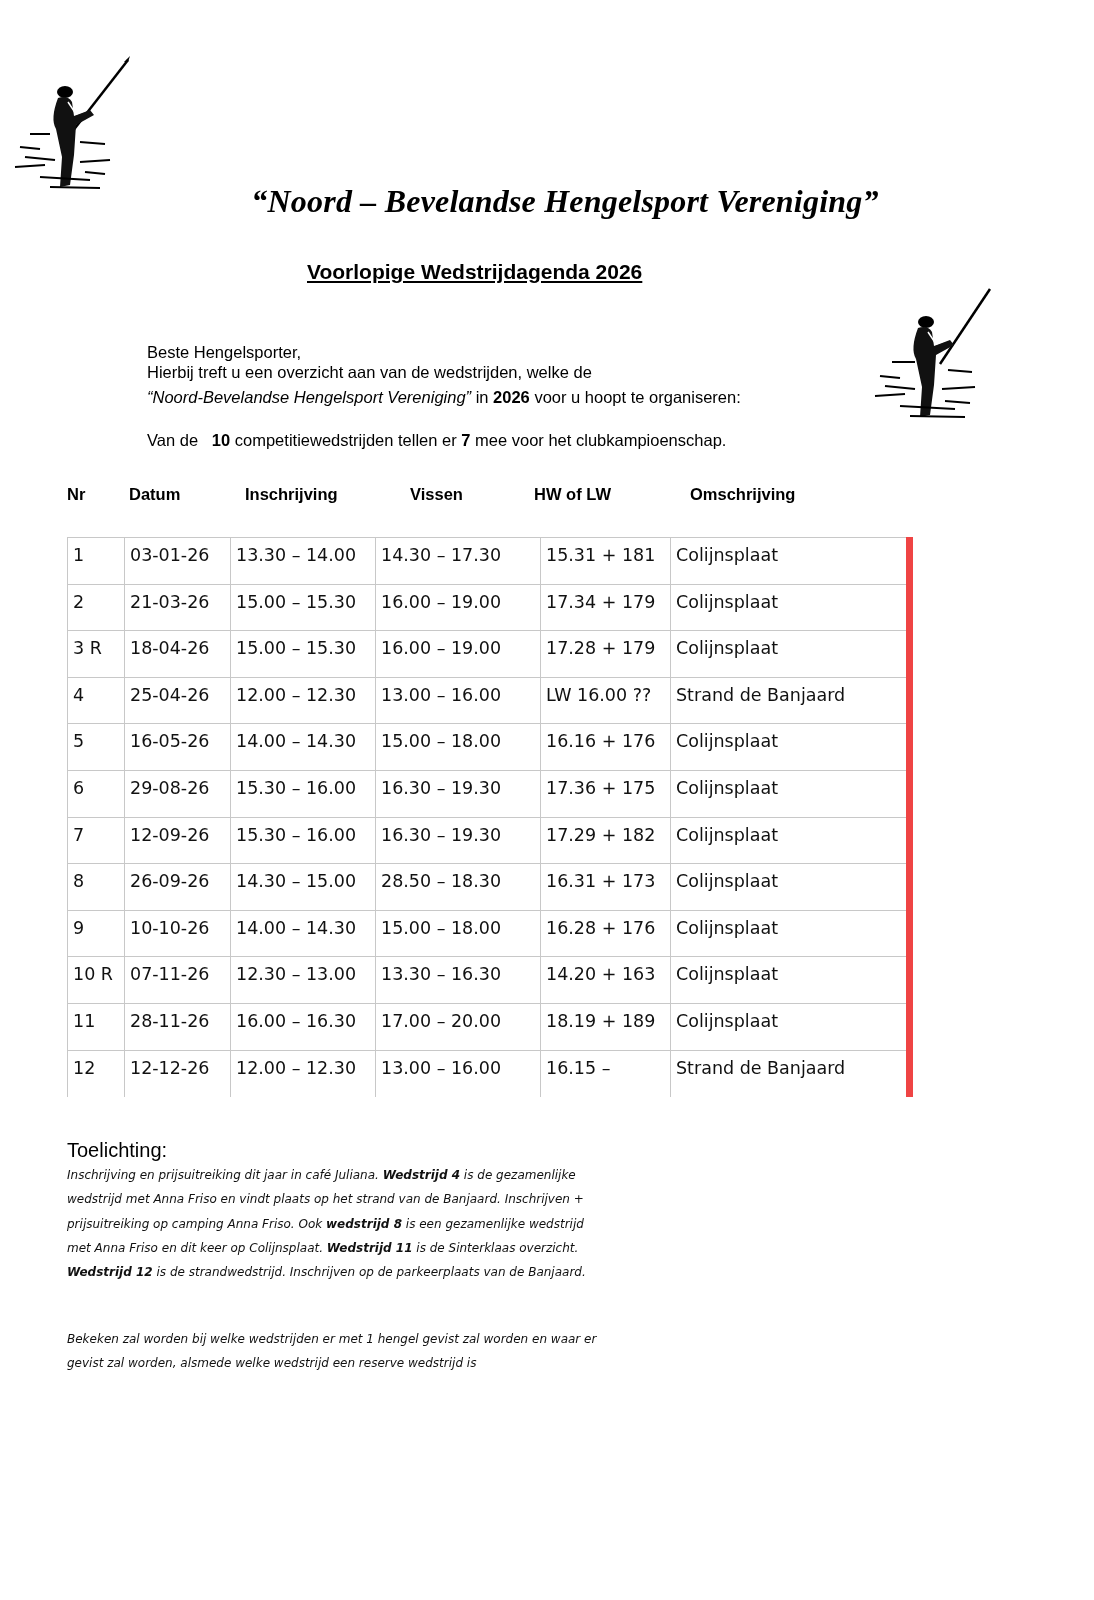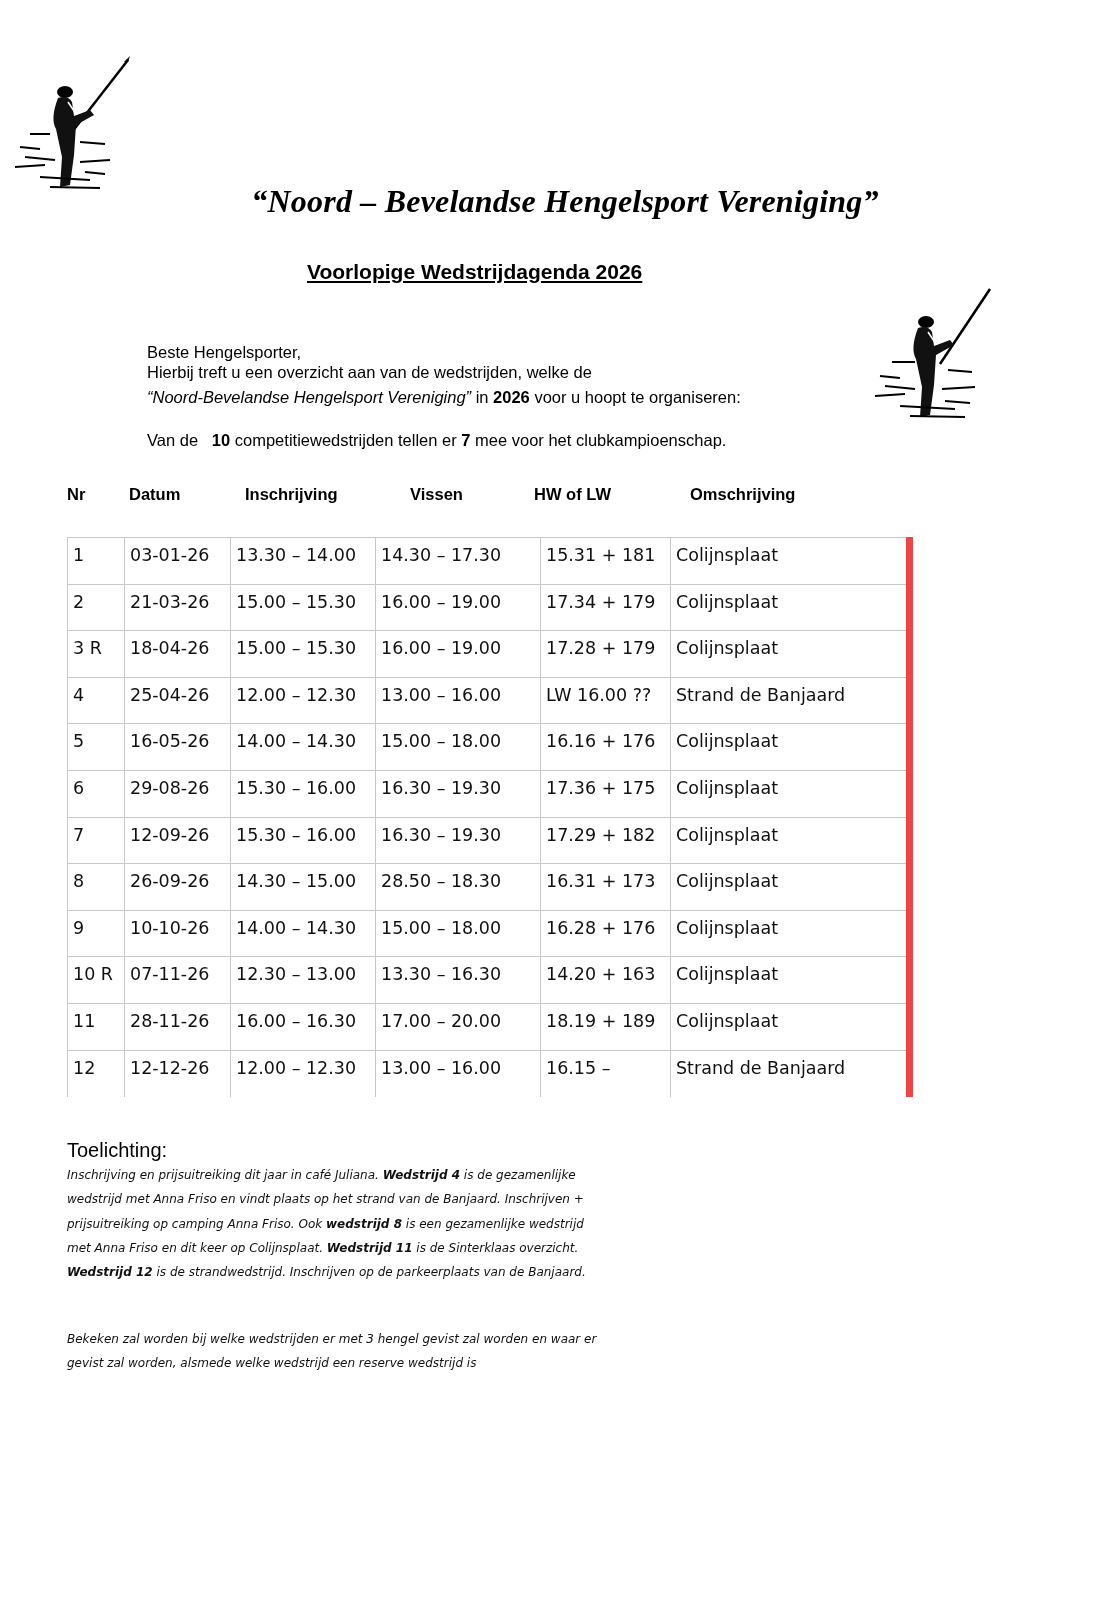--- a/index.html
+++ b/index.html
@@ -232,15 +232,15 @@
 
 <div class="abs notes-title">Toelichting:</div>
 <div class="abs notes">
   <p><span>Inschrijving en prijsuitreiking dit jaar in café Juliana. </span><b>Wedstrijd 4</b><span> is de gezamenlijke</span></p>
   <p>wedstrijd met Anna Friso en vindt plaats op het strand van de Banjaard. Inschrijven +</p>
   <p><span>prijsuitreiking op camping Anna Friso. Ook </span><b>wedstrijd 8</b><span> is een gezamenlijke wedstrijd</span></p>
   <p><span>met Anna Friso en dit keer op Colijnsplaat. </span><b>Wedstrijd 11</b><span> is de Sinterklaas overzicht.</span></p>
   <p><b>Wedstrijd 12</b><span> is de strandwedstrijd. Inschrijven op de parkeerplaats van de Banjaard.</span></p>
 </div>
 <div class="abs notes notes2">
-  <p>Bekeken zal worden bij welke wedstrijden er met 3 hengel gevist zal worden en waar er</p>
+  <p>Bekeken zal worden bij welke wedstrijden er met 1 hengel gevist zal worden en waar er</p>
   <p>gevist zal worden, alsmede welke wedstrijd een reserve wedstrijd is</p>
 </div>
 
 </body></html>

